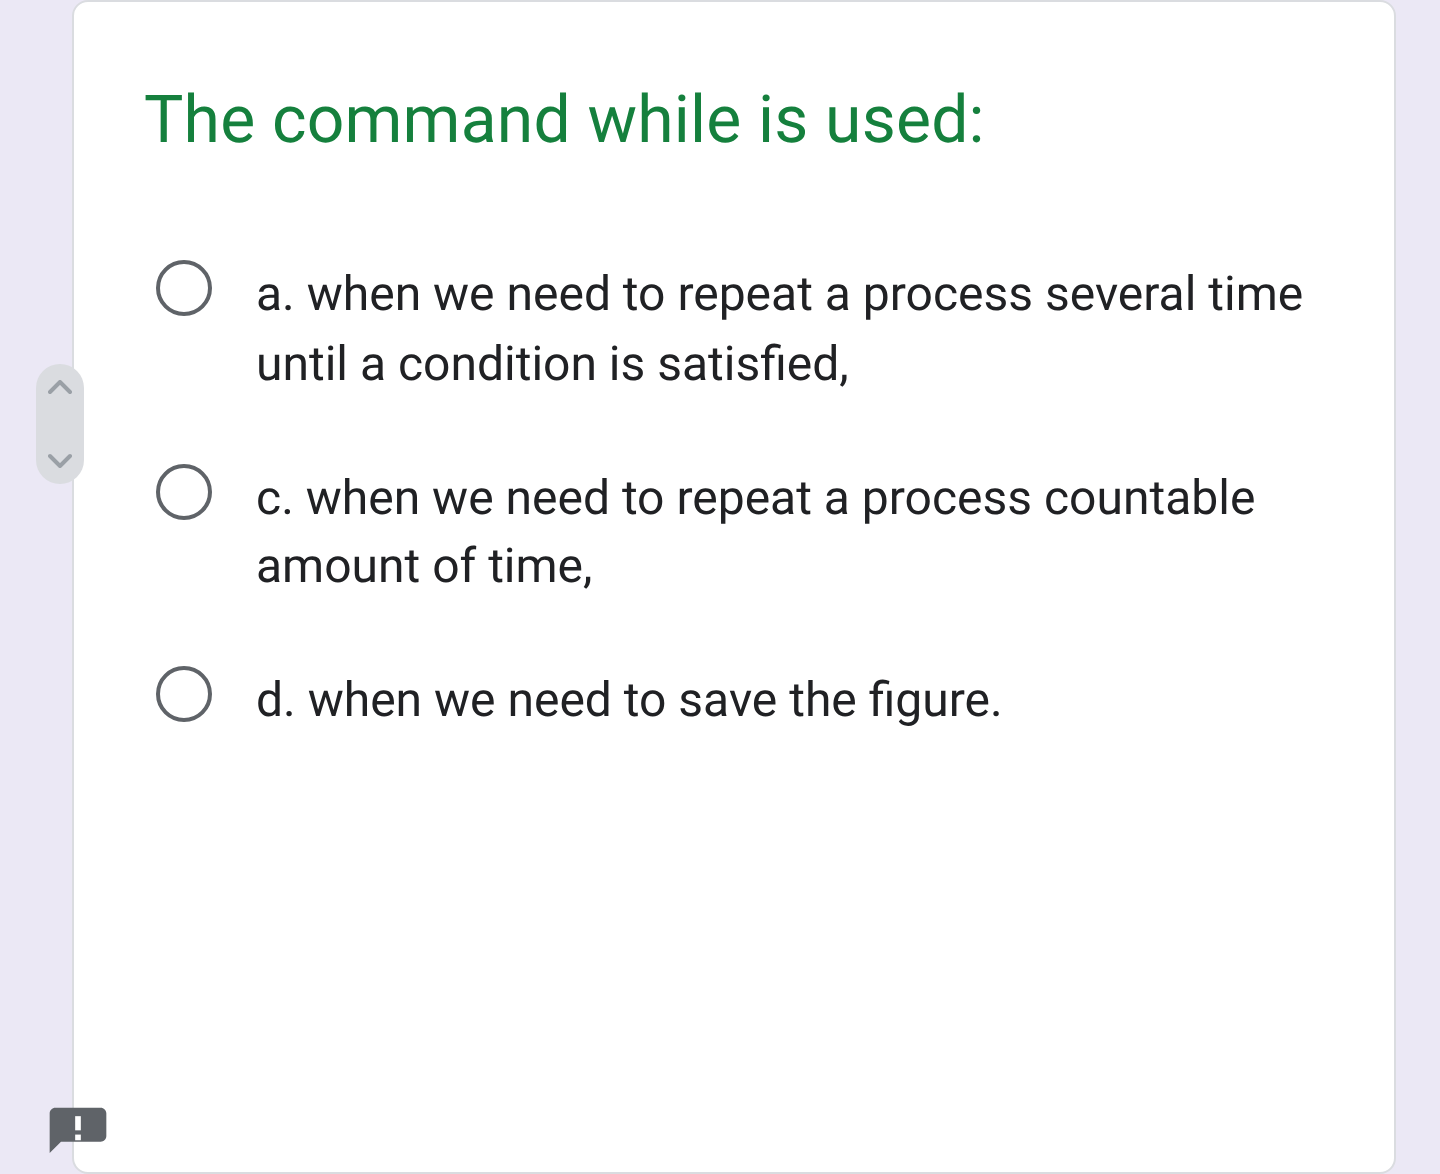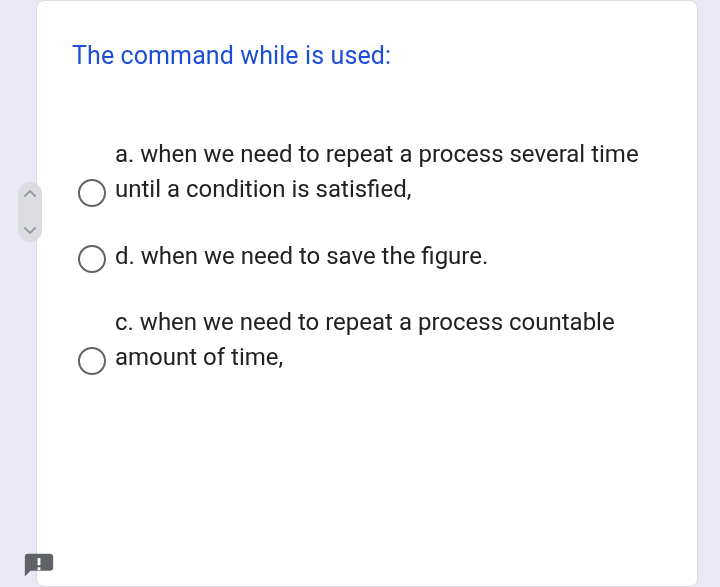--- a/index.html
+++ b/index.html
@@ -16,35 +16,35 @@
     left: 36px;
     top: 0;
     width: 662px;
     height: 587px;
     background: #fff;
     border: 1px solid #dadce0;
     border-radius: 8px;
     padding: 40px 35px 20px 35px;
   }
   .question {
-    font-size: 25px;
-    color: #1d4ed8;
+    font-size: 33px;
+    color: #15803d;
     font-weight: 400;
-    margin-bottom: 67px;
+    margin-bottom: 50px;
     letter-spacing: 0.1px;
   }
   .options {
     display: flex;
     flex-direction: column;
     gap: 32px;
   }
   .option {
     display: flex;
-    align-items: flex-end;
-    gap: 9px;
+    align-items: flex-start;
+    gap: 22px;
     cursor: pointer;
   }
   .radio {
     width: 28px;
     height: 28px;
     border: 2.8px solid #5f6368;
     border-radius: 50%;
     flex-shrink: 0;
     margin-left: 6px;
   }
@@ -85,26 +85,26 @@
   <div class="options">
 
     <label class="option">
       <span class="radio"></span>
       <span class="opt-label">a. when we need to repeat a process several time until a condition is satisfied,</span>
     </label>
 
 
     <label class="option">
       <span class="radio"></span>
-      <span class="opt-label">d. when we need to save the figure.</span>
+      <span class="opt-label">c. when we need to repeat a process countable amount of time,</span>
     </label>
 
     <label class="option">
       <span class="radio"></span>
-      <span class="opt-label">c. when we need to repeat a process countable amount of time,</span>
+      <span class="opt-label">d. when we need to save the figure.</span>
     </label>
 
   </div>
 </div>
 
 <div class="scroll-pill">
   <svg width="12" height="8">
       <path d="M1 6 L6 1 L11 6" stroke="#9aa0a6" stroke-width="2" fill="none" stroke-linecap="round" stroke-linejoin="round"></path>
     </svg>
   <svg width="12" height="8">

